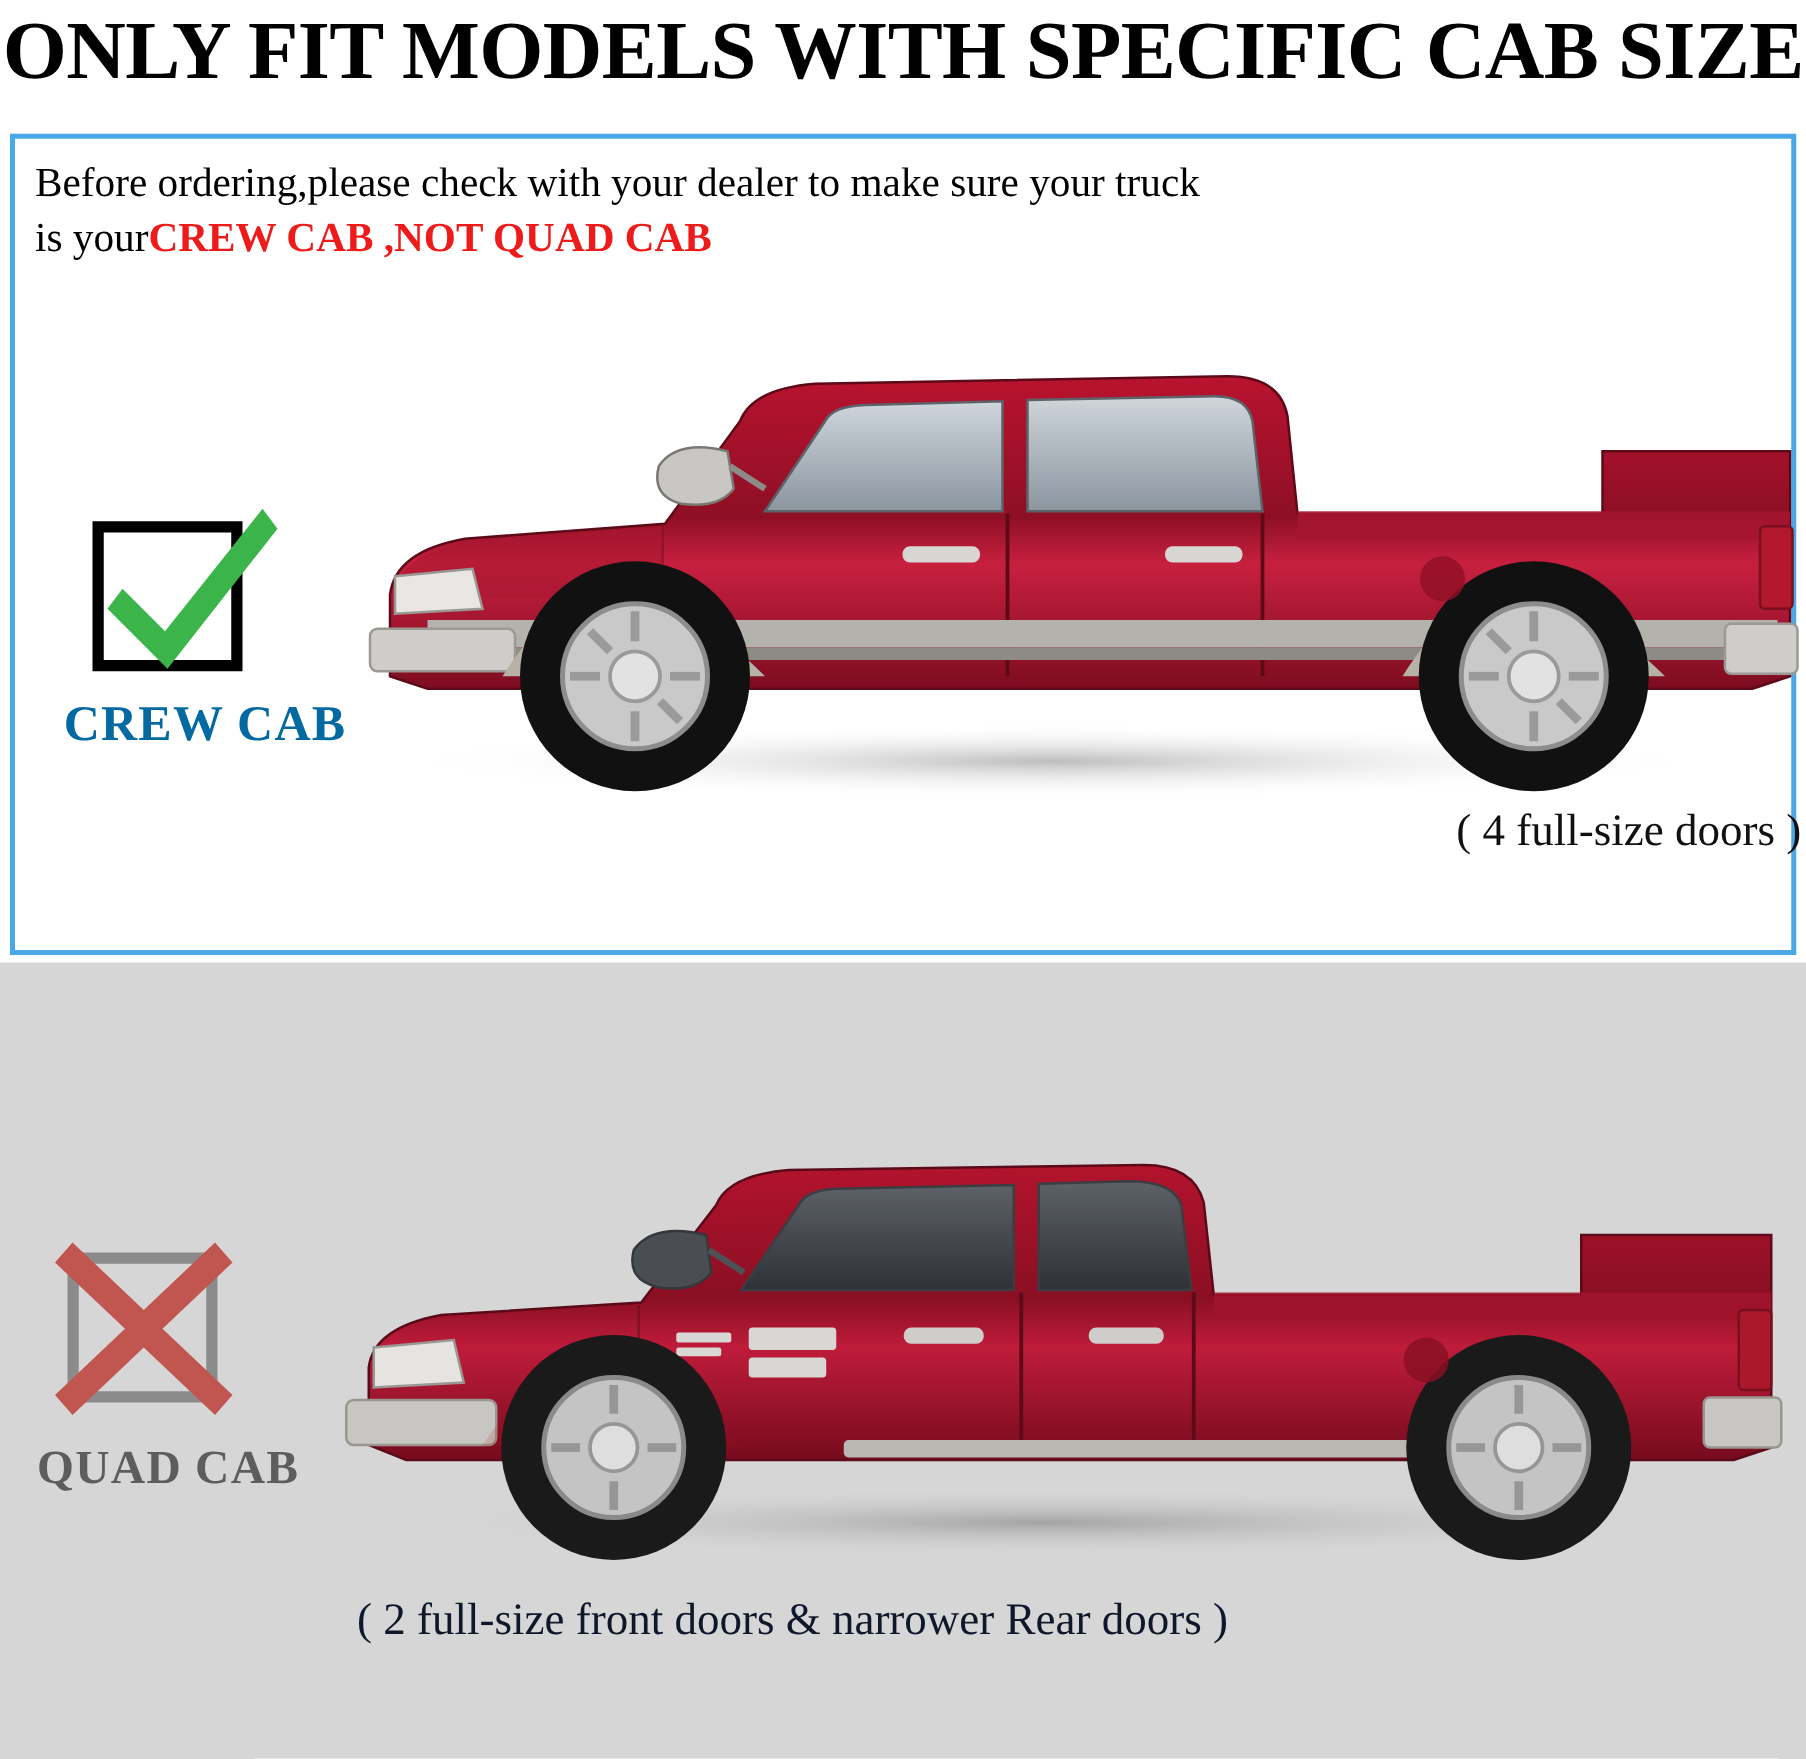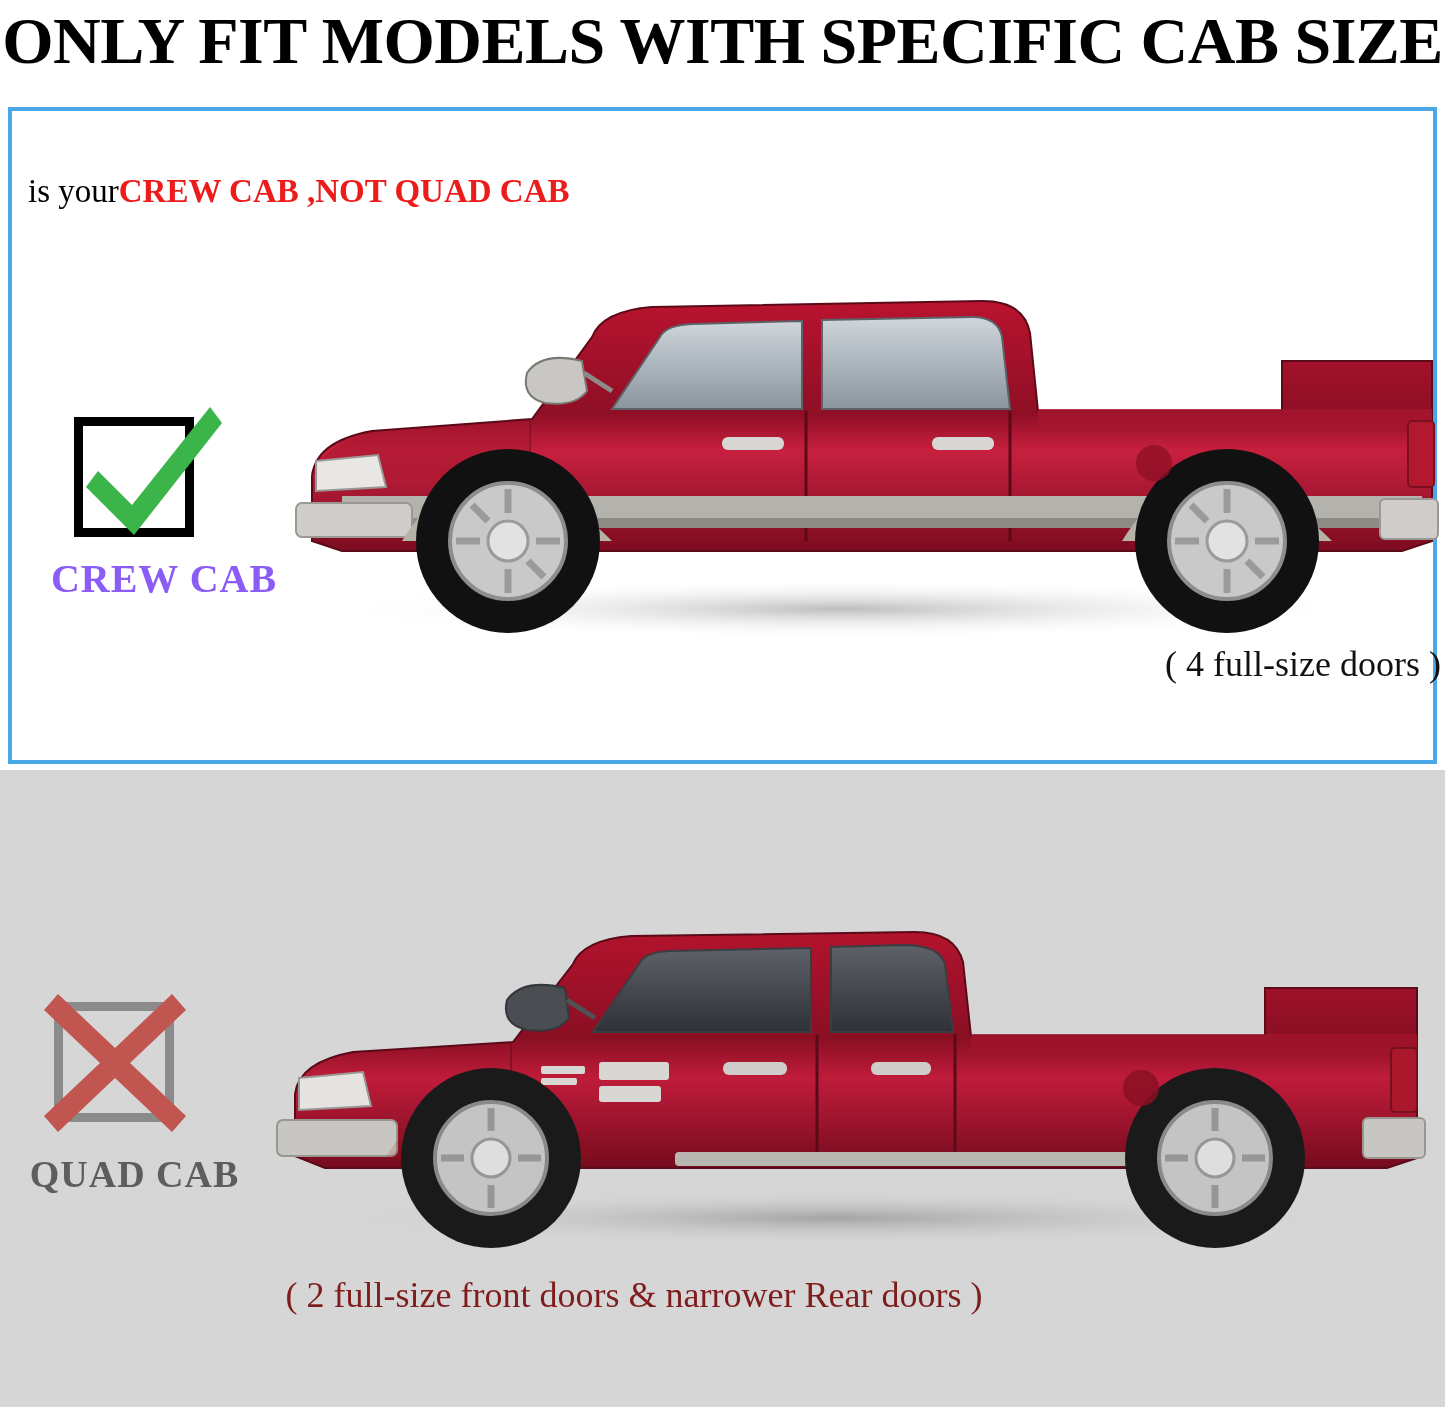--- a/index.html
+++ b/index.html
@@ -71,21 +71,21 @@
     width: 160px; height: 160px;
     pointer-events: none;
   }
   .label-crew {
     position: absolute;
     left: 12px; top: 444px;
     width: 280px;
     text-align: center;
     font-size: 40px;
     font-weight: bold;
-    color: #8b5cf6;
+    color: #0369a1;
     letter-spacing: 1px;
   }
 
   .caption-crew {
     position: absolute;
     left: 0; top: 532px;
     width: 1429px;
     text-align: right;
     font-size: 36px;
     color: #111111;
@@ -121,40 +121,40 @@
     color: #5d5d5d;
     letter-spacing: 1px;
     padding-left: 29px;
   }
   .caption-quad {
     position: absolute;
     left: 0; top: 504px;
     width: 1268px;
     text-align: center;
     font-size: 36px;
-    color: #7f1d1d;
+    color: #0f172a;
   }
 
   
   .truck-wrap { position: absolute; }
   .truck-crew { left: 270px; top: 130px; width: 1160px; height: 420px; }
   .truck-quad { left: 255px; top: 96px; width: 1180px; height: 400px; }
   .truck-wrap svg { display: block; width: 100%; height: 100%; }
 </style>
 </head>
 <body>
 
 <div class="page">
 
   <div class="headline">ONLY FIT MODELS WITH SPECIFIC CAB SIZE</div>
 
   <div class="crew-panel">
 
     <div class="notice">
-      <br>
+      <span>Before ordering,please check with your dealer to make sure your truck</span><br>
       <span>is your</span><span class="warn">CREW CAB ,NOT QUAD CAB</span>
     </div>
 
     <div class="truck-wrap truck-crew">
       <svg viewBox="0 0 1160 420" xmlns="http://www.w3.org/2000/svg">
         <defs>
           <linearGradient id="bodyCrew" x1="0" y1="0" x2="0" y2="1">
             <stop offset="0%" stop-color="#b9132f"></stop>
             <stop offset="45%" stop-color="#8e0f25"></stop>
             <stop offset="60%" stop-color="#c7203f"></stop>

